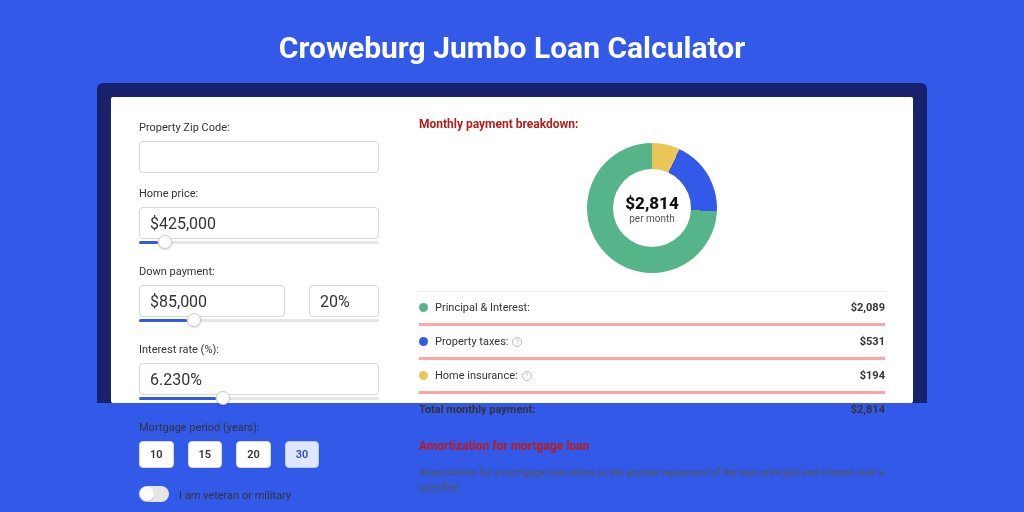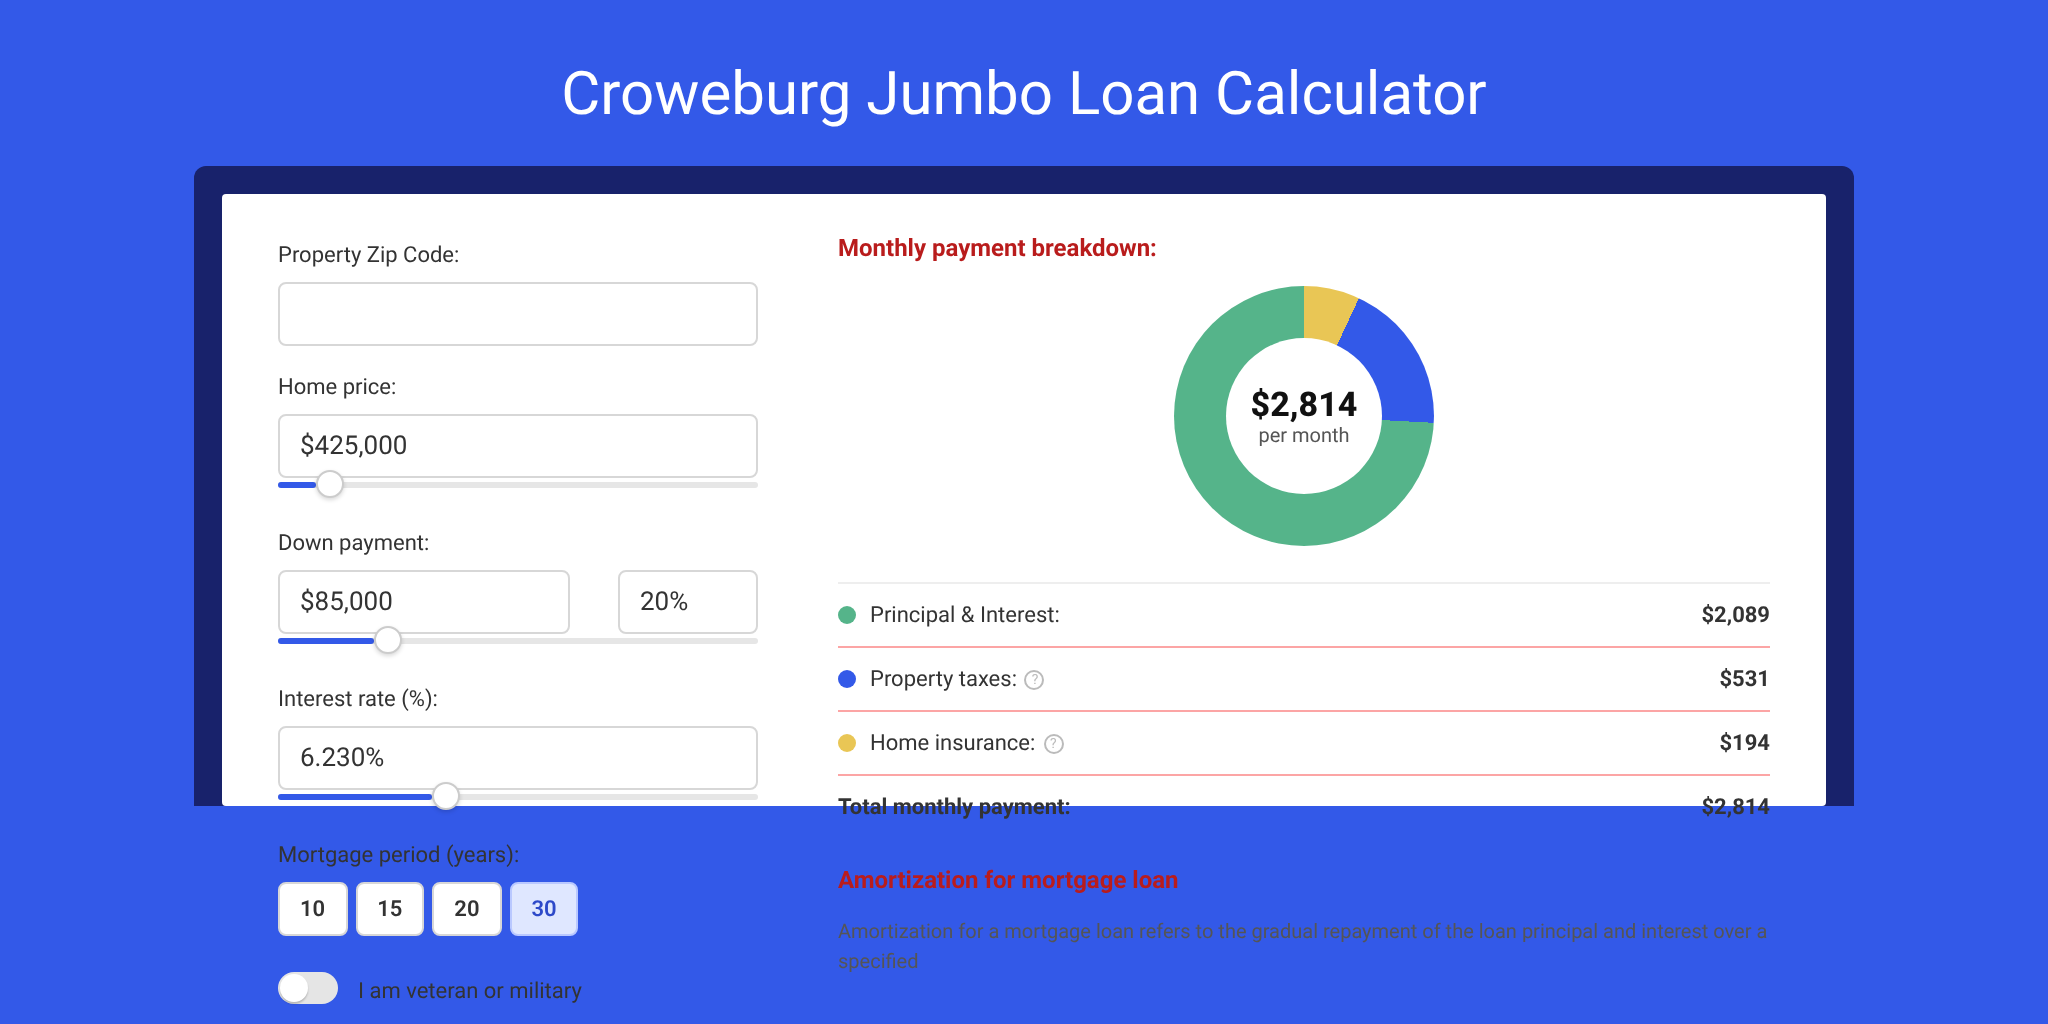--- a/index.html
+++ b/index.html
@@ -1,46 +1,46 @@
 <!DOCTYPE html>
 <html><head>
 <meta charset="utf-8">
 <style>
   *{box-sizing:border-box;margin:0;padding:0;font-family:-apple-system,BlinkMacSystemFont,"Segoe UI",Roboto,Arial,sans-serif}
   body{width:1024px;height:512px;overflow:hidden;background:#3359e8}
-  .page-title{color:#fff;font-size:30px;font-weight:400;text-align:center;padding:30px 0 18px}
+  .page-title{color:#fff;font-size:30px;font-weight:700;text-align:center;padding:30px 0 18px}
   .shadow{width:830px;margin:0 auto;background:#18226b;border-radius:6px 6px 0 0;padding:14px 14px 0 14px}
   .card{background:#fff;border-radius:2px;display:flex;height:306px}
   .left{width:290px;padding:20px 22px 10px 28px}
   .field-label{font-size:11px;color:#333;margin:4px 0 7px}
-  .txt{width:100%;height:32px;border:1px solid #d7d7d7;border-radius:4px;font-size:13px;padding:0 10px;color:#333}
+  .txt{width:100%;height:32px;border:1px solid #d7d7d7;border-radius:4px;font-size:16px;padding:0 10px;color:#333}
   .slider-wrap{position:relative;height:14px;margin-top:-2px}
   .slider-track{height:3px;background:#e6e6e6;border-radius:2px;position:relative;top:4px}
   .slider-fill{height:3px;background:#3359e8;border-radius:2px;position:absolute;top:0;left:0}
   .slider-thumb{width:14px;height:14px;background:#fff;border:1px solid #ccc;border-radius:50%;position:absolute;top:-6px;box-shadow:0 1px 2px rgba(0,0,0,.15)}
   .row{display:flex;gap:24px}
   .row .txt:first-child{flex:1}
   .row .txt:last-child{width:70px}
-  .periods{display:flex;gap:4px;margin-top:2px}
+  .periods{display:flex;gap:14px;margin-top:2px}
   .period{border:1px solid #d7d7d7;border-radius:4px;font-size:11px;font-weight:600;color:#333;padding:6px 10px;cursor:pointer;background:#fff}
   .period.sel{background:#dfe7ff;border-color:#b9c8ff;color:#2d49c9}
   .military{display:flex;align-items:flex-end;gap:10px;margin-top:18px}
   .toggle{width:30px;height:16px;background:#e5e5e5;border-radius:20px;position:relative}
   .toggle::after{content:"";position:absolute;width:14px;height:14px;background:#fff;border-radius:50%;top:1px;left:1px;box-shadow:0 1px 1px rgba(0,0,0,.2)}
   .military-label{font-size:11px;color:#333}
   .right{flex:1;padding:20px 28px 10px 18px}
   .section-title{font-size:12px;font-weight:700;color:#b91c1c;margin-bottom:12px}
   .donut-area{display:flex;justify-content:center;margin:6px 0 18px}
   .donut{width:130px;height:130px;border-radius:50%;position:relative;background:conic-gradient(#e9c655 0 25deg,#3359e8 25deg 93deg,#55b48a 93deg 360deg)}
   .donut::after{content:"";position:absolute;inset:26px;background:#fff;border-radius:50%}
   .donut-center{position:absolute;inset:0;display:flex;flex-direction:column;align-items:center;justify-content:center;z-index:1}
   .donut-val{font-size:17px;font-weight:800;color:#111}
   .donut-sub{font-size:10px;color:#555}
   .legend{border-top:1px solid #eee}
-  .lg-row{display:flex;align-items:center;padding:9px 0;border-bottom:1px solid #fca5a5;font-size:11px;color:#333}
+  .lg-row{display:flex;align-items:center;padding:9px 0;border-bottom:3px solid #fca5a5;font-size:11px;color:#333}
   .lg-row.total{font-weight:700;border-bottom:none}
   .swatch{width:9px;height:9px;border-radius:50%;margin-right:7px}
   .sw-green{background:#55b48a}.sw-blue{background:#3359e8}.sw-yellow{background:#e9c655}
   .lg-label{flex:1;display:flex;align-items:center;gap:4px}
   .info{width:10px;height:10px;border:1px solid #bbb;border-radius:50%;font-size:7px;color:#bbb;display:inline-flex;align-items:center;justify-content:center}
   .lg-val{font-weight:700}
   .amort{margin-top:14px}
   .amort p{font-size:10px;color:#555;line-height:1.5;margin-top:6px}
 </style>
 </head>

